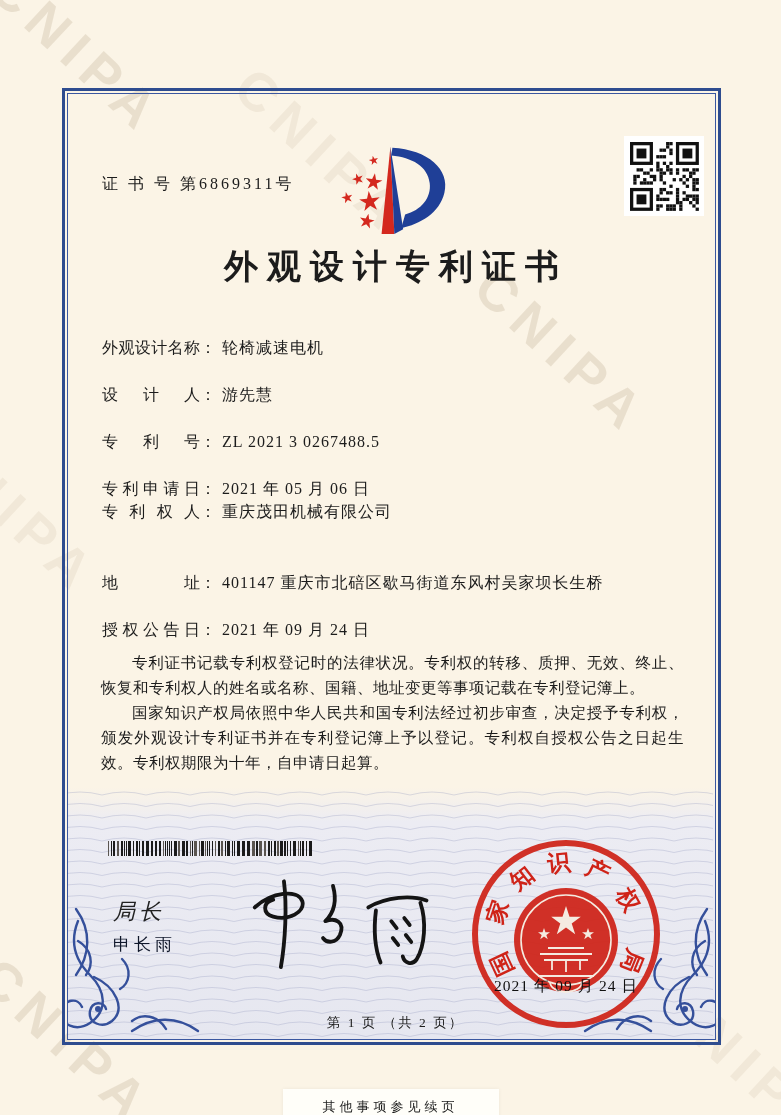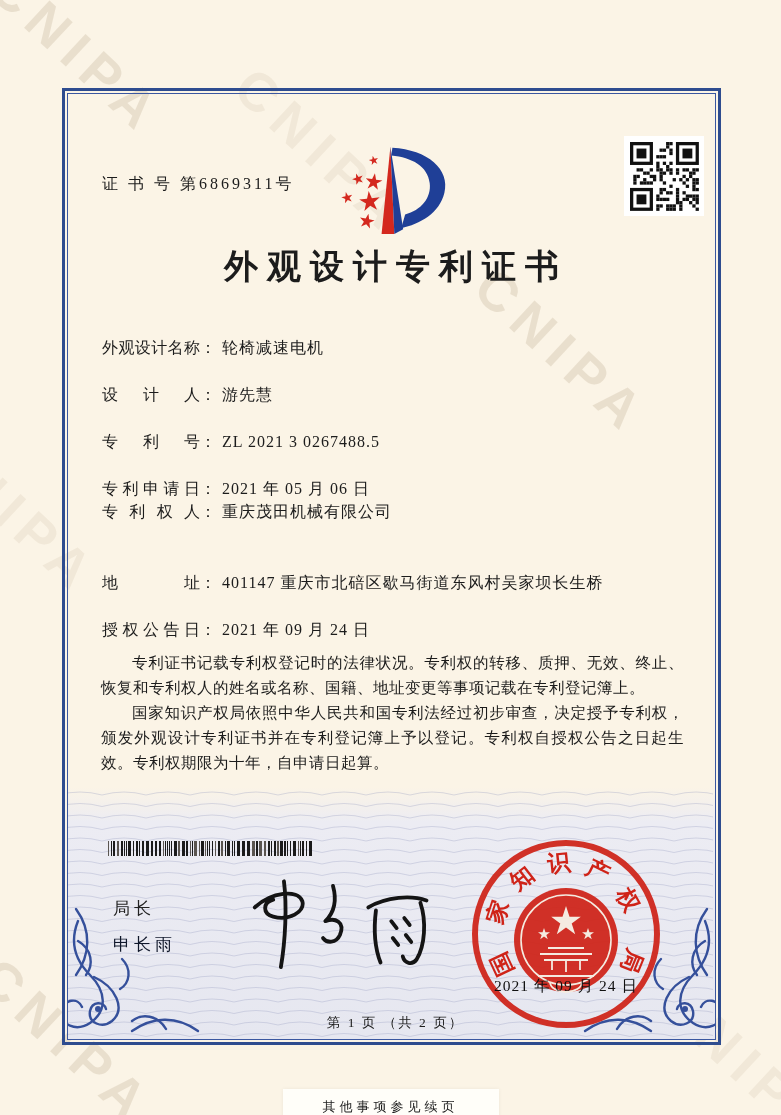--- a/index.html
+++ b/index.html
@@ -40,21 +40,21 @@
   .fcolon{display:inline-block; margin-right:6px;}
   .fvalue{letter-spacing:1px;}
   .grant-no{position:absolute; left:320px; top:0;}
   .paragraphs{
     position:absolute; left:33px; right:31px; top:556px;
     font-size:15.5px; line-height:25px; text-align:justify; letter-spacing:.5px;
   }
   .paragraphs p{margin:0; text-indent:2em;}
   .barcode{position:absolute; left:40px; top:747px; width:206px; height:15px; z-index:4;}
   .sig-title{position:absolute; left:45px; top:803px; font-family:"Liberation Sans","DejaVu Sans",sans-serif;
-             font-size:17px; letter-spacing:4px; color:#222; z-index:4;}
+             font-size:22px; letter-spacing:4px; color:#222; z-index:4;font-style:italic;}
   .sig-name{position:absolute; left:45px; top:839px; font-family:"Liberation Sans","DejaVu Sans",sans-serif;
             font-size:17px; letter-spacing:4px; color:#0f172a; z-index:4;}
   .signature{position:absolute; left:150px; top:772px; width:230px; height:118px; z-index:4;}
   .seal{position:absolute; left:400px; top:742px; width:196px; height:196px; z-index:3; opacity:.93;}
   .seal-char{position:absolute; left:50%; top:50%; font-size:23px; font-weight:bold; color:#cf2318;
              font-family:"Liberation Serif","DejaVu Serif",serif;}
   .seal-date{position:absolute; left:368px; top:882px; width:260px; text-align:center;
              font-size:15.5px; letter-spacing:1px; color:#111; z-index:5; white-space:nowrap;}
   .page-info{position:absolute; left:0; right:0; bottom:7px; text-align:center; font-size:13.5px;
              letter-spacing:2px; z-index:4;padding-left:8px;}

